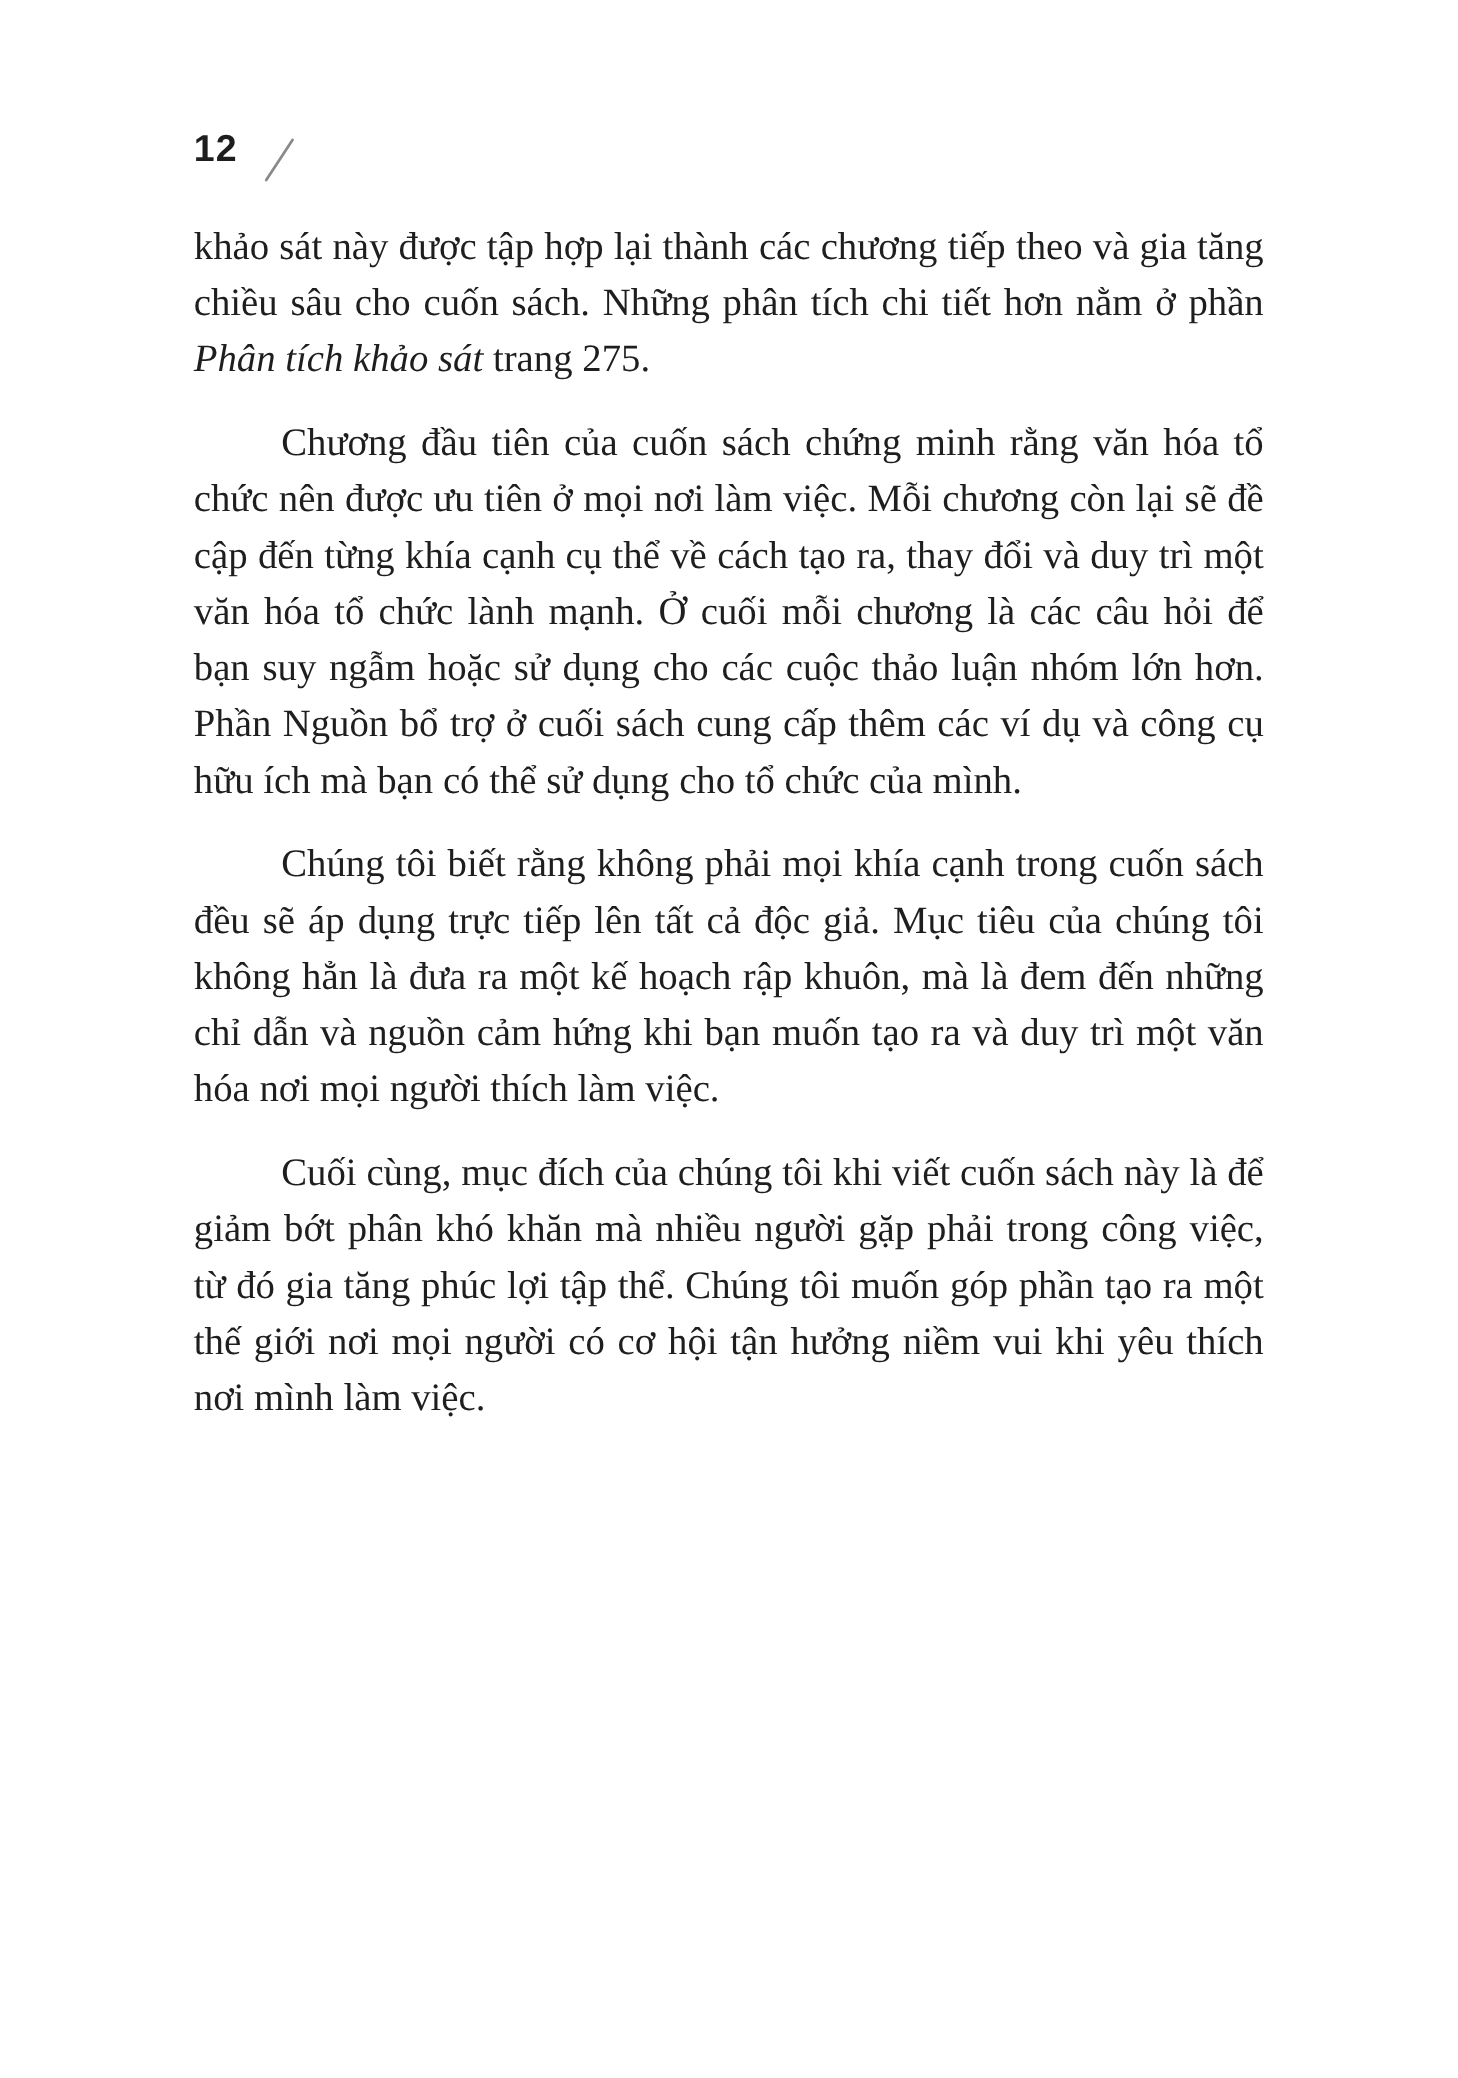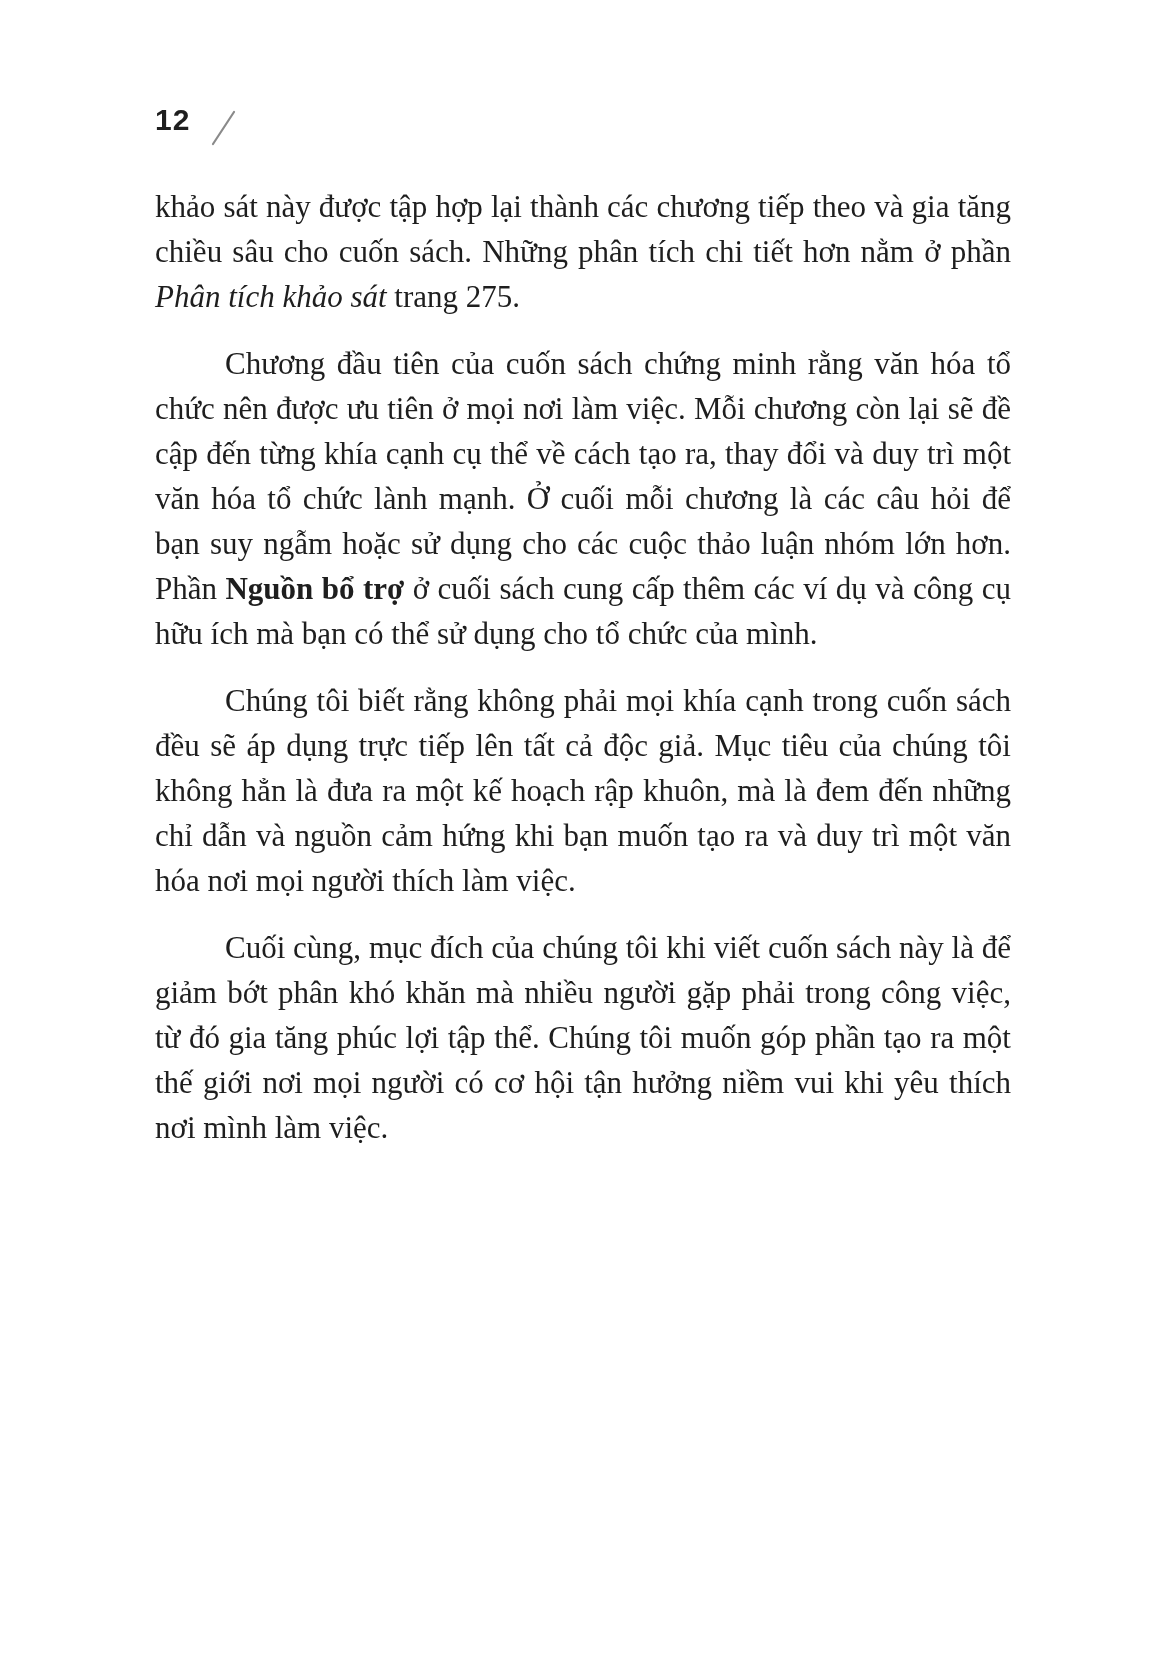--- a/index.html
+++ b/index.html
@@ -31,35 +31,35 @@
     line-height: 40px;
     letter-spacing: 1px;
     color: #1e1e1e;
   }
   .slash-icon {
     display: inline-block;
     margin-top: 6px;
   }
   .page-body {
     position: absolute;
-    top: 184px;
+    top: 174px;
     left: 155px;
     width: 856px;
     color: #1e1e1e;
   }
   .page-body p {
     font-size: 31px;
     line-height: 45px;
     text-align: justify;
     margin-bottom: 22px;
     color: #1e1e1e;
   }
   .page-body p.indent { text-indent: 70px; }
   .it { font-style: italic; }
-  .b  { font-weight: 700; }
+  .b  { font-weight: 400; }
 </style>
 </head>
 <body>
 
 <div class="page">
 
   <div class="page-header">
     <span class="page-number">12</span>
     <svg class="slash-icon" width="40" height="44" viewBox="0 0 40 44">
       <line x1="30" y1="6" x2="9" y2="38" stroke-width="2.2" stroke-linecap="round" stroke="#8a8a8a"></line>

